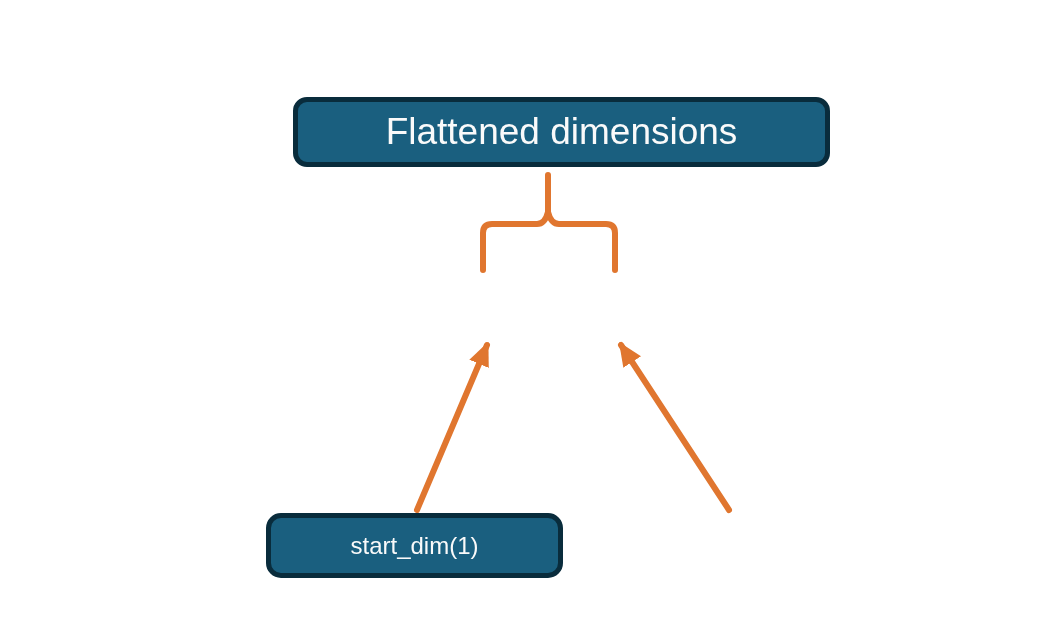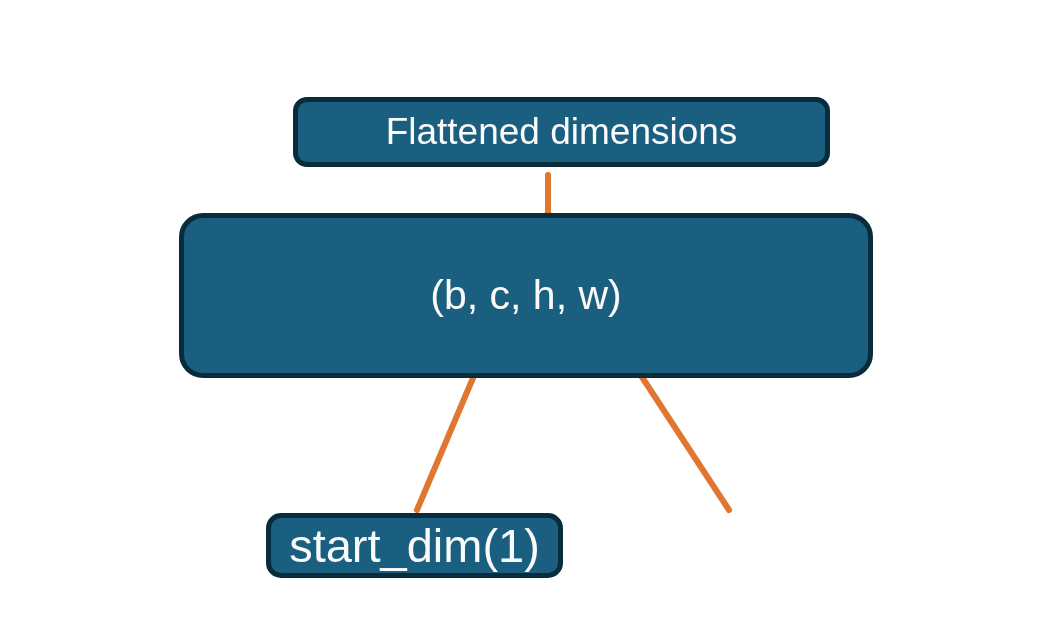--- a/index.html
+++ b/index.html
@@ -40,21 +40,21 @@
     font-size: 37px;
   }
   .node-main {
     left: 179px; top: 213px; width: 694px; height: 165px;
     border-radius: 24px;
     font-size: 41px;
   }
   .node-start {
     left: 266px; top: 513px; width: 297px; height: 65px;
     border-radius: 15px;
-    font-size: 47px;
+    font-size: 24px;
   }
   .node-end {
     left: 580px; top: 513px; width: 300px; height: 65px;
     border-radius: 15px;
     font-size: 35px;
   }
   svg.overlay {
     position: absolute;
     left: 0; top: 0;
     width: 1038px;
@@ -88,22 +88,19 @@
 
     <line x1="417" y1="510" x2="487" y2="345" class="connector" marker-end="url(#ah)"></line>
 
     <line x1="729" y1="510" x2="621" y2="345" class="connector" marker-end="url(#ah)"></line>
   </svg>
 
   <div class="node node-top">
     <span>Flattened dimensions</span>
   </div>
 
-  <div class="node node-main">
-    <span>(b, c, h, w)</span>
-  </div>
 
   <div class="node node-start">
     <span>start_dim(1)</span>
   </div>
 
 
 </div>
 
 </body></html>

